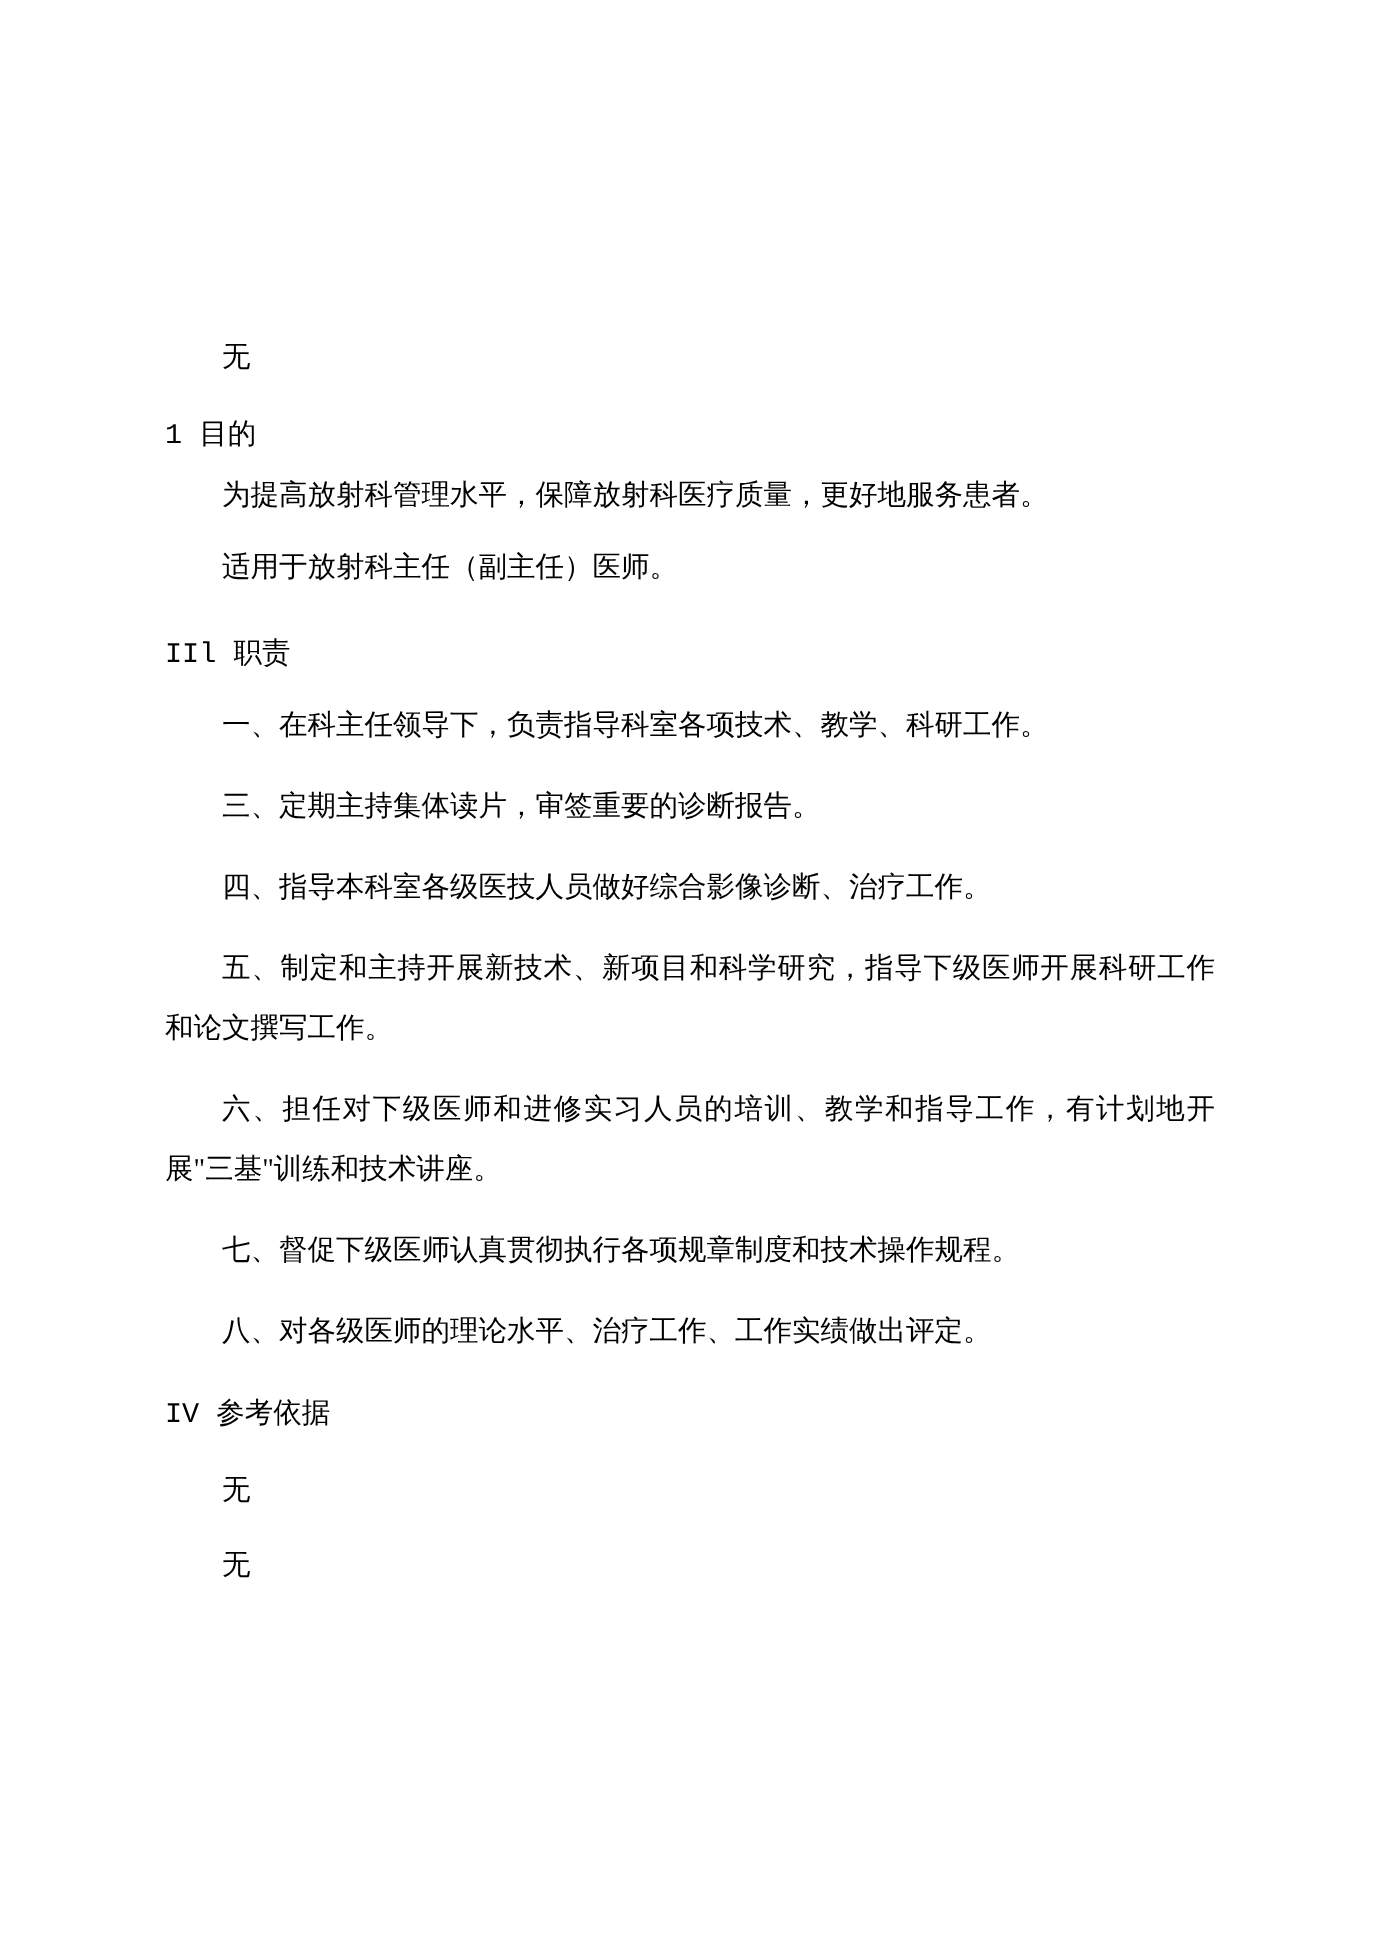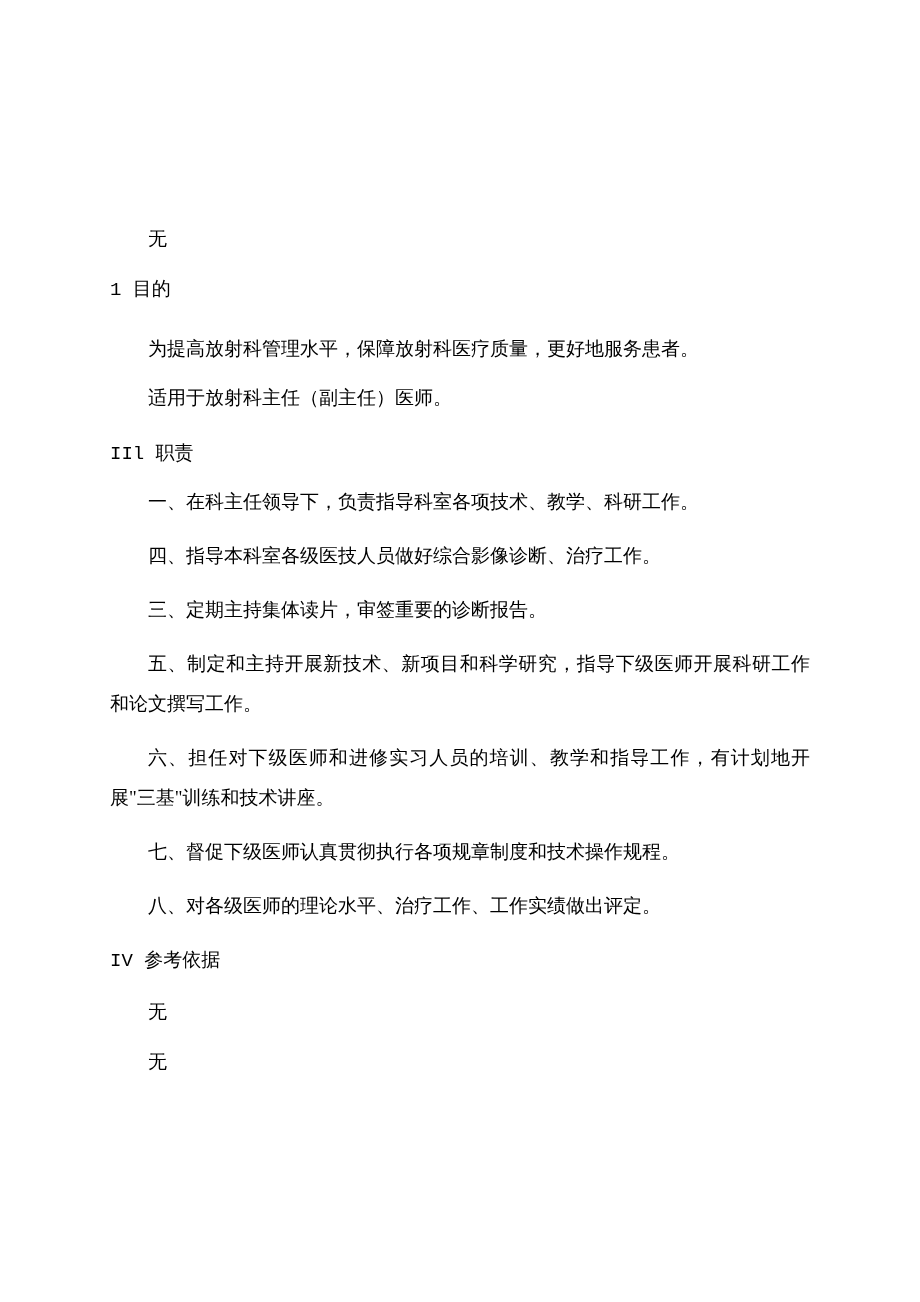--- a/index.html
+++ b/index.html
@@ -25,21 +25,21 @@
       margin-bottom: 0;
       font-family: Liberation Mono, monospace;
     }
     .paragraph {
       margin-top: 14px;
       text-indent: 2em;
       line-height: 2.1;
       text-align: justify;
     }
     .paragraph-first {
-      margin-top: 26px;
+      margin-top: 8px;
       text-indent: 2em;
       line-height: 2.0;
     }
     .top-wu {
       text-indent: 2em;
       margin-top: 0;
     }
     .multiline {
       text-indent: 2em;
       line-height: 2.1;
@@ -53,26 +53,26 @@
   </style>
 </head>
 <body>
 
 <div class="page">
   <p class="top-wu">无</p>
 
   <p class="section-heading">1 目的</p>
   <p class="paragraph-first">为提高放射科管理水平，保障放射科医疗质量，更好地服务患者。</p>
 
-  <p class="paragraph" style="margin-top:10px;">适用于放射科主任（副主任）医师。</p>
+  <p class="paragraph" style="margin-top:10px;font-family:Liberation Mono, monospace;">适用于放射科主任（副主任）医师。</p>
 
   <p class="section-heading">IIl 职责</p>
   <p class="paragraph">一、在科主任领导下，负责指导科室各项技术、教学、科研工作。</p>
+  <p class="paragraph">三、定期主持集体读片，审签重要的诊断报告。</p>
   <p class="paragraph">四、指导本科室各级医技人员做好综合影像诊断、治疗工作。</p>
-  <p class="paragraph">三、定期主持集体读片，审签重要的诊断报告。</p>
   <p class="multiline">五、制定和主持开展新技术、新项目和科学研究，指导下级医师开展科研工作和论文撰写工作。</p>
   <p class="multiline">六、担任对下级医师和进修实习人员的培训、教学和指导工作，有计划地开展"三基"训练和技术讲座。</p>
   <p class="paragraph">七、督促下级医师认真贯彻执行各项规章制度和技术操作规程。</p>
   <p class="paragraph">八、对各级医师的理论水平、治疗工作、工作实绩做出评定。</p>
 
   <p class="section-heading">IV 参考依据</p>
   <p class="wu-content">无</p>
 
   <p class="wu-content">无</p>
 </div>

